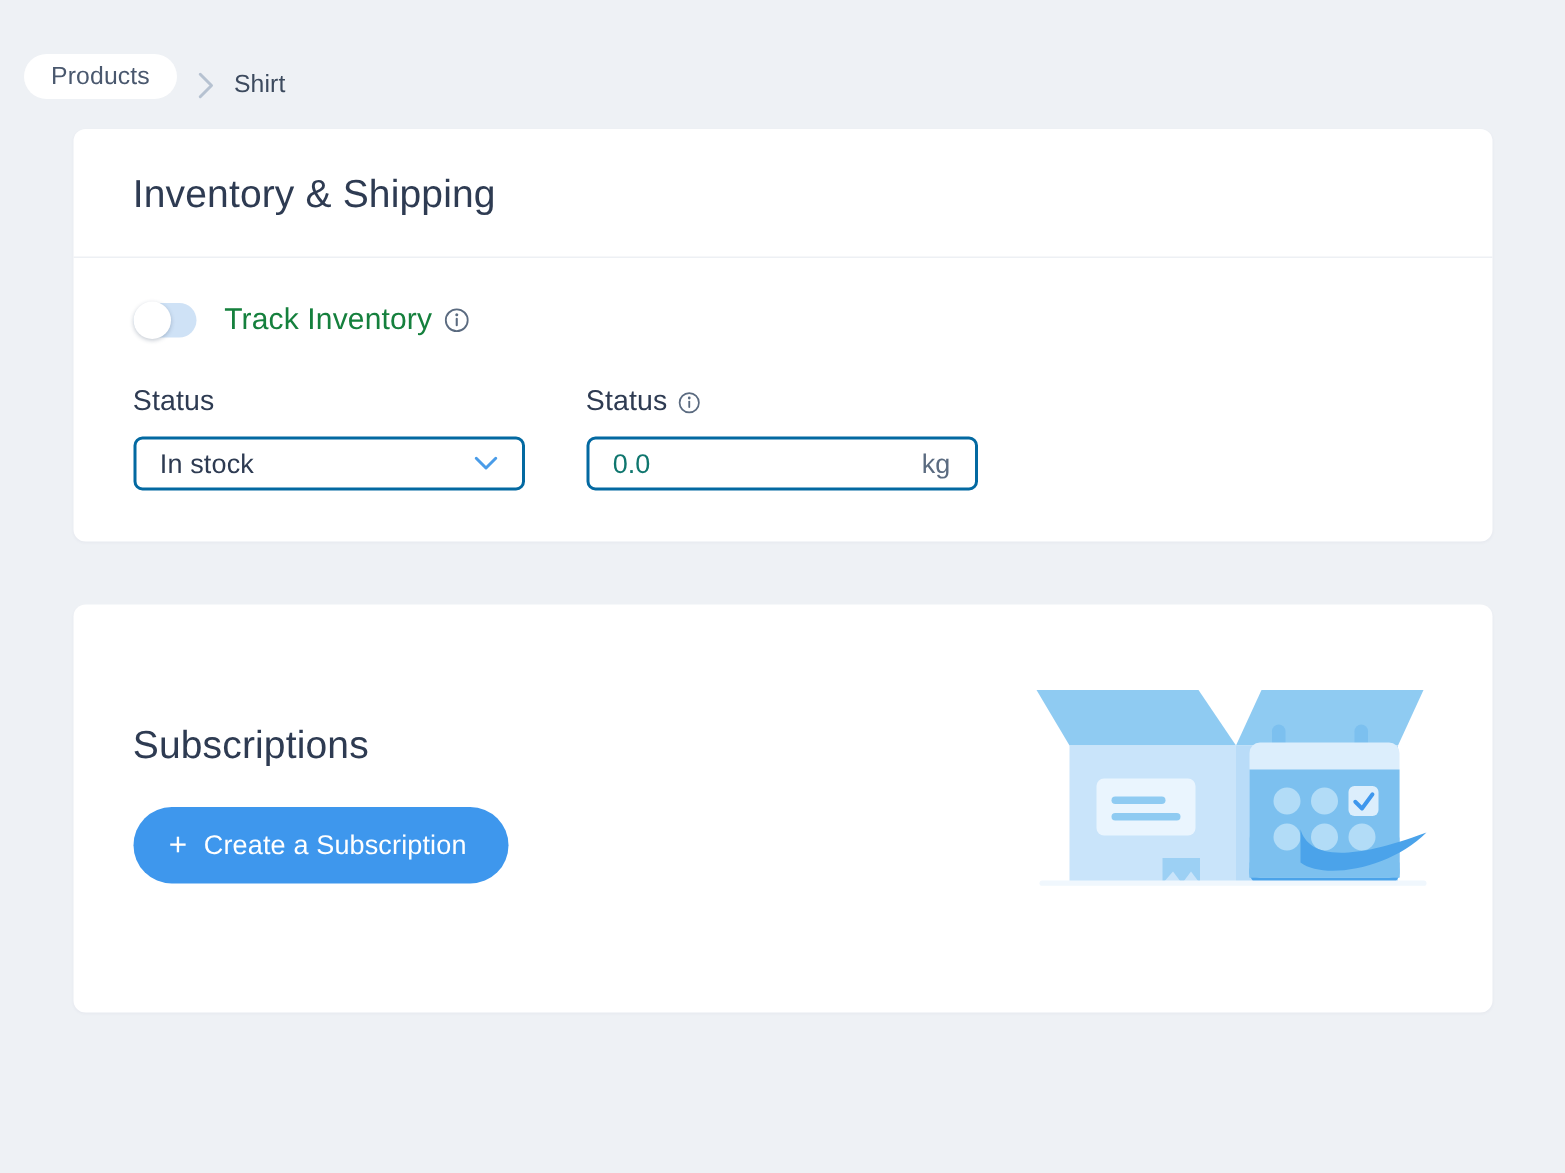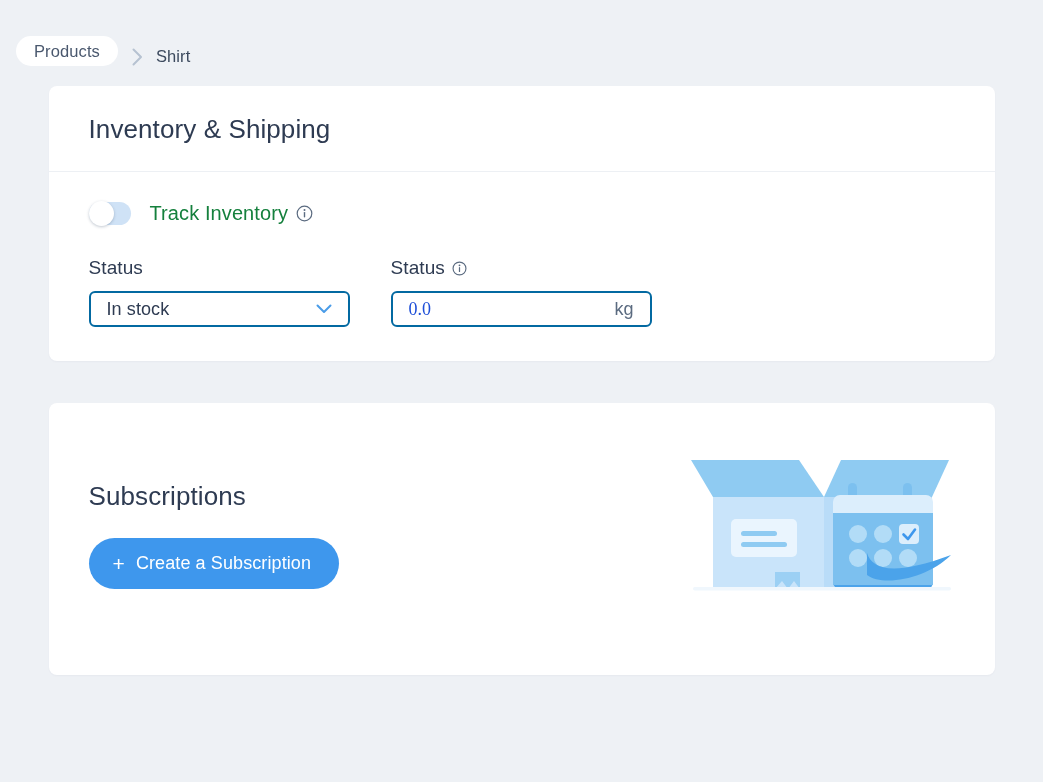--- a/index.html
+++ b/index.html
@@ -147,21 +147,21 @@
     color: #2e3b52;
     position: relative;
   }
   .input-box.select { cursor: pointer; }
   .select-value { flex: 1; letter-spacing: 0.1px; }
   .chevron-down {
     display: flex;
     align-items: center;
     color: #4a9ce8;
   }
-  .placeholder { color: #1d4ed8; font-family: Liberation Serif, serif; }
+  .placeholder { color: #0f766e; }
   .suffix {
     color: #5b6b80;
     font-size: 18px;
     margin-left: auto;
   }
 
   
   .subs-body {
     padding: 36px 40px 44px 40px;
     display: flex;

